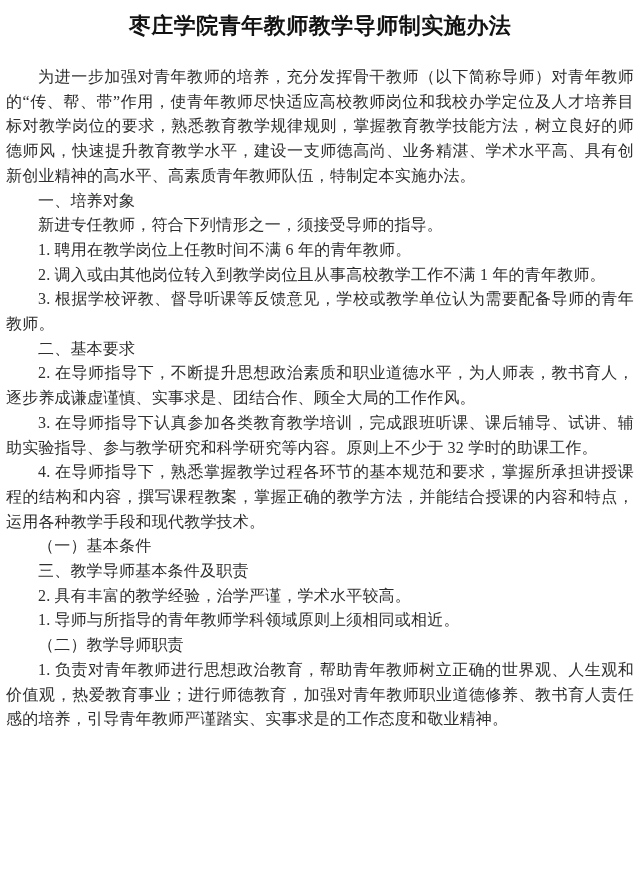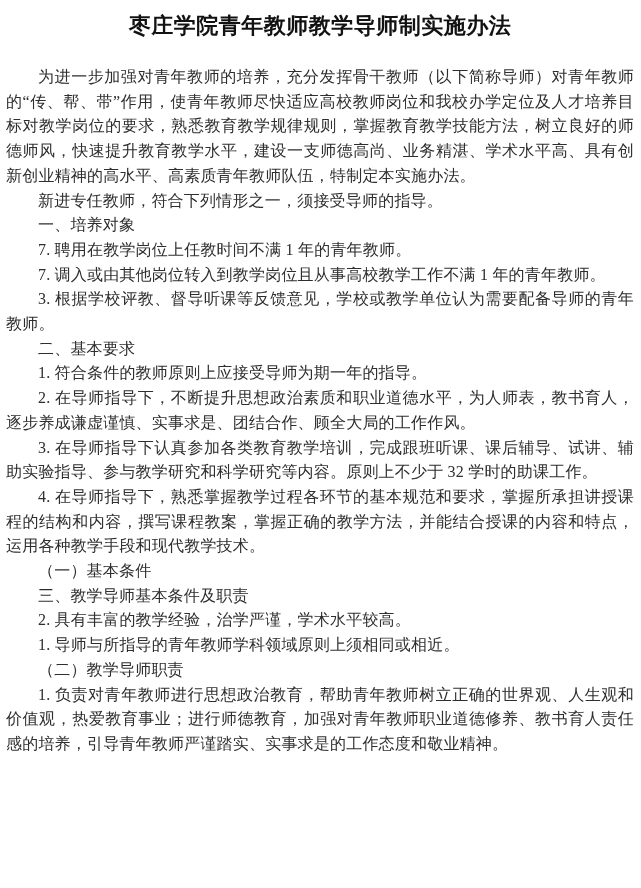--- a/index.html
+++ b/index.html
@@ -42,27 +42,26 @@
     color: #2e2e2e;
   }
 </style>
 </head>
 <body>
 
 <div class="page">
   <h1 class="title">枣庄学院青年教师教学导师制实施办法</h1>
   <div class="doc-body" id="doc-body">
       <p class="para">为进一步加强对青年教师的培养，充分发挥骨干教师（以下简称导师）对青年教师的“传、帮、带”作用，使青年教师尽快适应高校教师岗位和我校办学定位及人才培养目标对教学岗位的要求，熟悉教育教学规律规则，掌握教育教学技能方法，树立良好的师德师风，快速提升教育教学水平，建设一支师德高尚、业务精湛、学术水平高、具有创新创业精神的高水平、高素质青年教师队伍，特制定本实施办法。</p>
+      <p class="para">一、培养对象</p>
       <p class="para">新进专任教师，符合下列情形之一，须接受导师的指导。</p>
-      <p class="para">一、培养对象</p>
-      <p class="para">7. 聘用在教学岗位上任教时间不满 1 年的青年教师。</p>
-      <p class="para">7. 调入或由其他岗位转入到教学岗位且从事高校教学工作不满 1 年的青年教师。</p>
+      <p class="para">1. 聘用在教学岗位上任教时间不满 6 年的青年教师。</p>
+      <p class="para">2. 调入或由其他岗位转入到教学岗位且从事高校教学工作不满 1 年的青年教师。</p>
       <p class="para">3. 根据学校评教、督导听课等反馈意见，学校或教学单位认为需要配备导师的青年教师。</p>
       <p class="para">二、基本要求</p>
-      <p class="para">1. 符合条件的教师原则上应接受导师为期一年的指导。</p>
       <p class="para">2. 在导师指导下，不断提升思想政治素质和职业道德水平，为人师表，教书育人，逐步养成谦虚谨慎、实事求是、团结合作、顾全大局的工作作风。</p>
       <p class="para">3. 在导师指导下认真参加各类教育教学培训，完成跟班听课、课后辅导、试讲、辅助实验指导、参与教学研究和科学研究等内容。原则上不少于 32 学时的助课工作。</p>
       <p class="para">4. 在导师指导下，熟悉掌握教学过程各环节的基本规范和要求，掌握所承担讲授课程的结构和内容，撰写课程教案，掌握正确的教学方法，并能结合授课的内容和特点，运用各种教学手段和现代教学技术。</p>
       <p class="para">（一）基本条件</p>
       <p class="para">三、教学导师基本条件及职责</p>
       <p class="para">2. 具有丰富的教学经验，治学严谨，学术水平较高。</p>
       <p class="para">1. 导师与所指导的青年教师学科领域原则上须相同或相近。</p>
       <p class="para">（二）教学导师职责</p>
       <p class="para">1. 负责对青年教师进行思想政治教育，帮助青年教师树立正确的世界观、人生观和价值观，热爱教育事业；进行师德教育，加强对青年教师职业道德修养、教书育人责任感的培养，引导青年教师严谨踏实、实事求是的工作态度和敬业精神。</p>
     </div>

